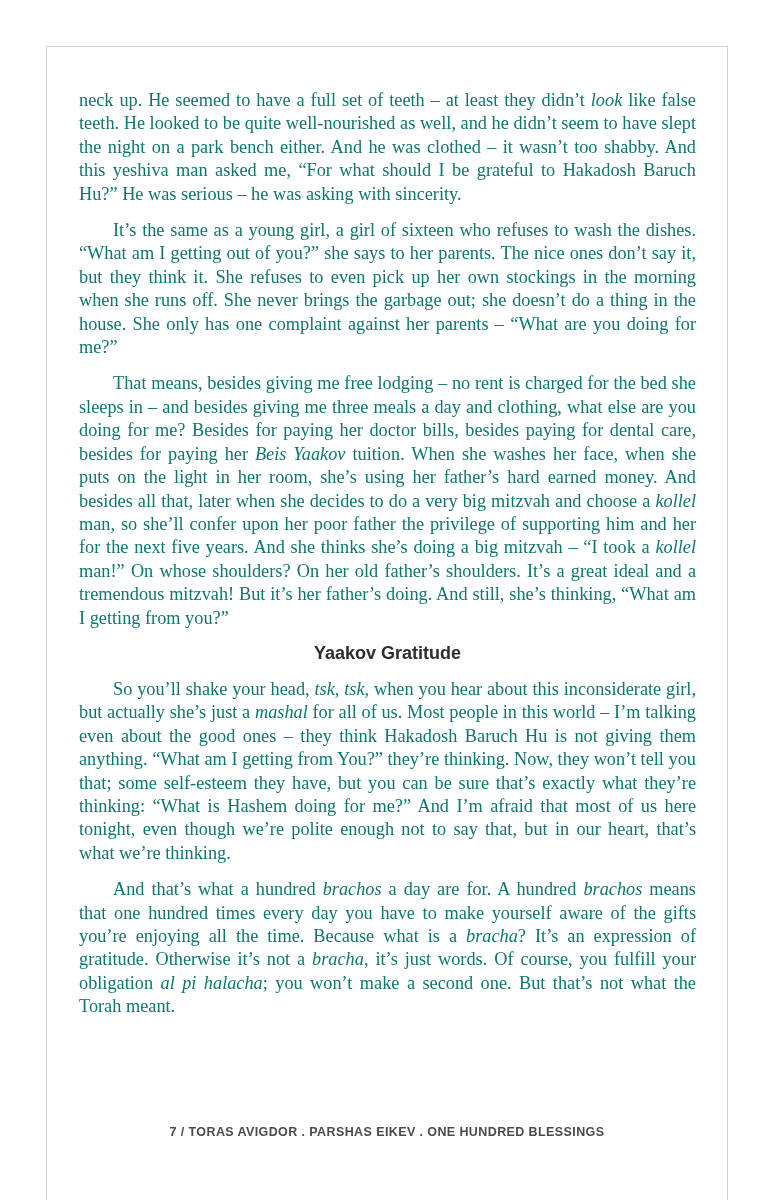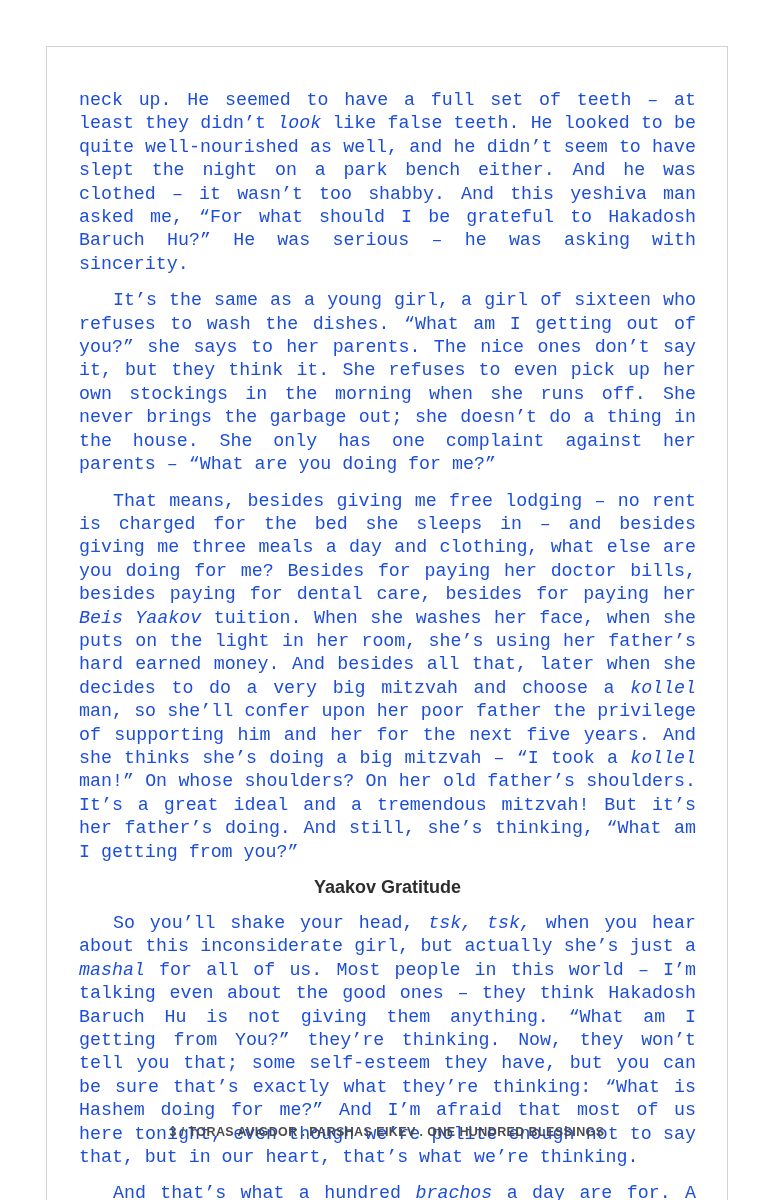--- a/index.html
+++ b/index.html
@@ -25,22 +25,21 @@
     background: #ffffff;
   }
   .content {
     padding: 42px 31px 0 32px;
   }
   .content p {
     margin: 0 0 13px 0;
     text-align: justify;
     font-size: 18.3px;
     line-height: 23.4px;
-    color: #1d4ed8;
-    font-family: Liberation Mono, monospace;
+    color: #0f766e;
   }
   .content p.indent {
     text-indent: 34px;
   }
   .content h2 {
     margin: 9px 0 14px 0;
     text-align: center;
     font-family: "Liberation Sans", sans-serif;
     font-weight: bold;
     font-size: 18px;
@@ -64,14 +63,14 @@
 
 <div class="page">
   <div class="content">
       <p>neck up. He seemed to have a full set of teeth – at least they didn’t <i>look</i> like false teeth. He looked to be quite well-nourished as well, and he didn’t seem to have slept the night on a park bench either. And he was clothed – it wasn’t too shabby. And this yeshiva man asked me, “For what should I be grateful to Hakadosh Baruch Hu?” He was serious – he was asking with sincerity.</p>
       <p class="indent">It’s the same as a young girl, a girl of sixteen who refuses to wash the dishes. “What am I getting out of you?” she says to her parents. The nice ones don’t say it, but they think it. She refuses to even pick up her own stockings in the morning when she runs off. She never brings the garbage out; she doesn’t do a thing in the house. She only has one complaint against her parents – “What are you doing for me?”</p>
       <p class="indent">That means, besides giving me free lodging – no rent is charged for the bed she sleeps in – and besides giving me three meals a day and clothing, what else are you doing for me? Besides for paying her doctor bills, besides paying for dental care, besides for paying her <i>Beis Yaakov</i> tuition. When she washes her face, when she puts on the light in her room, she’s using her father’s hard earned money. And besides all that, later when she decides to do a very big mitzvah and choose a <i>kollel</i> man, so she’ll confer upon her poor father the privilege of supporting him and her for the next five years. And she thinks she’s doing a big mitzvah – “I took a <i>kollel</i> man!” On whose shoulders? On her old father’s shoulders. It’s a great ideal and a tremendous mitzvah! But it’s her father’s doing. And still, she’s thinking, “What am I getting from you?”</p>
       <h2>Yaakov Gratitude</h2>
       <p class="indent">So you’ll shake your head, <i>tsk, tsk,</i> when you hear about this inconsiderate girl, but actually she’s just a <i>mashal</i> for all of us. Most people in this world – I’m talking even about the good ones – they think Hakadosh Baruch Hu is not giving them anything. “What am I getting from You?” they’re thinking. Now, they won’t tell you that; some self-esteem they have, but you can be sure that’s exactly what they’re thinking: “What is Hashem doing for me?” And I’m afraid that most of us here tonight, even though we’re polite enough not to say that, but in our heart, that’s what we’re thinking.</p>
       <p class="indent">And that’s what a hundred <i>brachos</i> a day are for. A hundred <i>brachos</i> means that one hundred times every day you have to make yourself aware of the gifts you’re enjoying all the time. Because what is a <i>bracha</i>? It’s an expression of gratitude. Otherwise it’s not a <i>bracha</i>, it’s just words. Of course, you fulfill your obligation <i>al pi halacha</i>; you won’t make a second one. But that’s not what the Torah meant.</p>
     </div>
-  <div class="page-footer">3 / TORAS AVIGDOR . PARSHAS EIKEV . ONE HUNDRED BLESSINGS</div>
+  <div class="page-footer">7 / TORAS AVIGDOR . PARSHAS EIKEV . ONE HUNDRED BLESSINGS</div>
 </div>
 
 </body></html>

